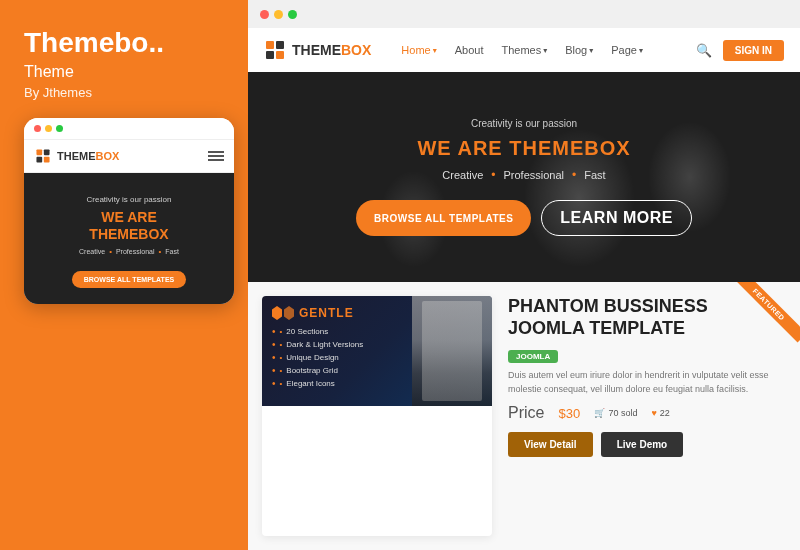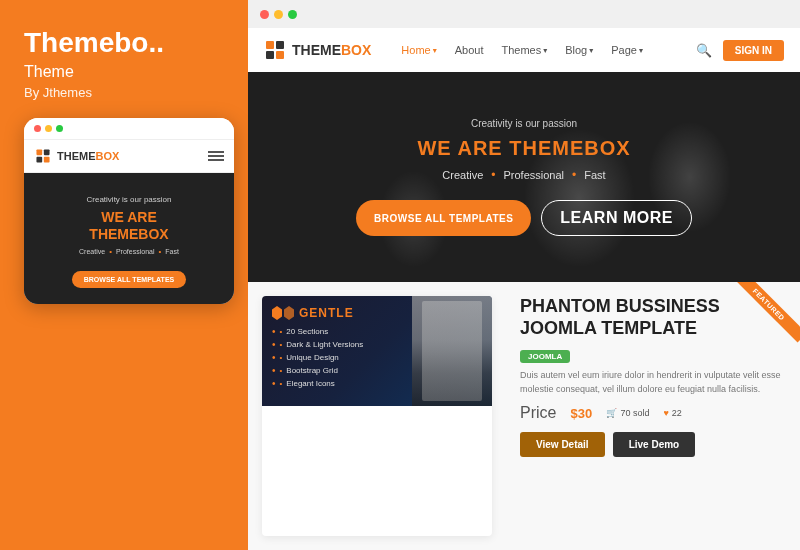--- a/index.html
+++ b/index.html
@@ -320,21 +320,21 @@
       font-size: 16px;
       font-weight: 600;
       cursor: pointer;
       letter-spacing: 0.5px;
     }
 
     
     .site-content {
       background: #f8f8f8;
       display: flex;
-      gap: 12px;
+      gap: 0;
       height: calc(550px - 28px - 44px - 210px);
       min-height: 180px;
     }
 
     .product-logo-row {
       display: flex; align-items: center; gap: 5px;
       margin-bottom: 5px;
     }
 
     .product-logo-shapes {
@@ -532,21 +532,21 @@
 
           <div style="font-size:18px;font-weight:900;color:#222;line-height:1.2;margin-bottom:6px;">
             PHANTOM BUSSINESS<br>JOOMLA TEMPLATE
           </div>
           <span style="background:#4caf50;color:#fff;font-size:8px;font-weight:700;padding:2px 8px;border-radius:3px;display:inline-block;margin-bottom:6px;">JOOMLA</span>
 
           <div style="font-size:9px;color:#777;line-height:1.5;margin-bottom:8px;">Duis autem vel eum iriure dolor in hendrerit in vulputate velit esse molestie consequat, vel illum dolore eu feugiat nulla facilisis.</div>
 
           <div style="display:flex;align-items:center;gap:14px;margin-bottom:10px;">
             <span style="font-size:16px;color:#555;">Price</span>
-            <span style="font-size:13px;font-weight:700;color:#f47c20;">$30</span>
+            <span style="font-size:13px;font-weight:400;color:#f47c20;">$30</span>
             <span style="font-size:9px;color:#555;display:flex;align-items:center;gap:3px;">
               <span style="color:#f47c20;">🛒</span>
               <span>70 sold</span>
             </span>
             <span style="font-size:9px;color:#555;display:flex;align-items:center;gap:3px;">
               <span style="color:#f47c20;">♥</span>
               <span>22</span>
             </span>
           </div>
 

